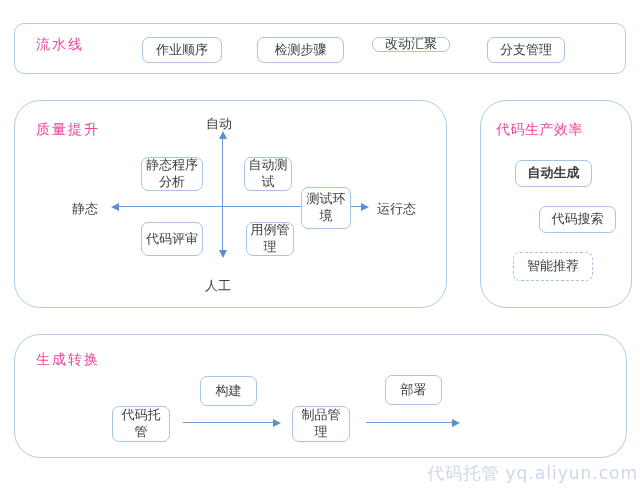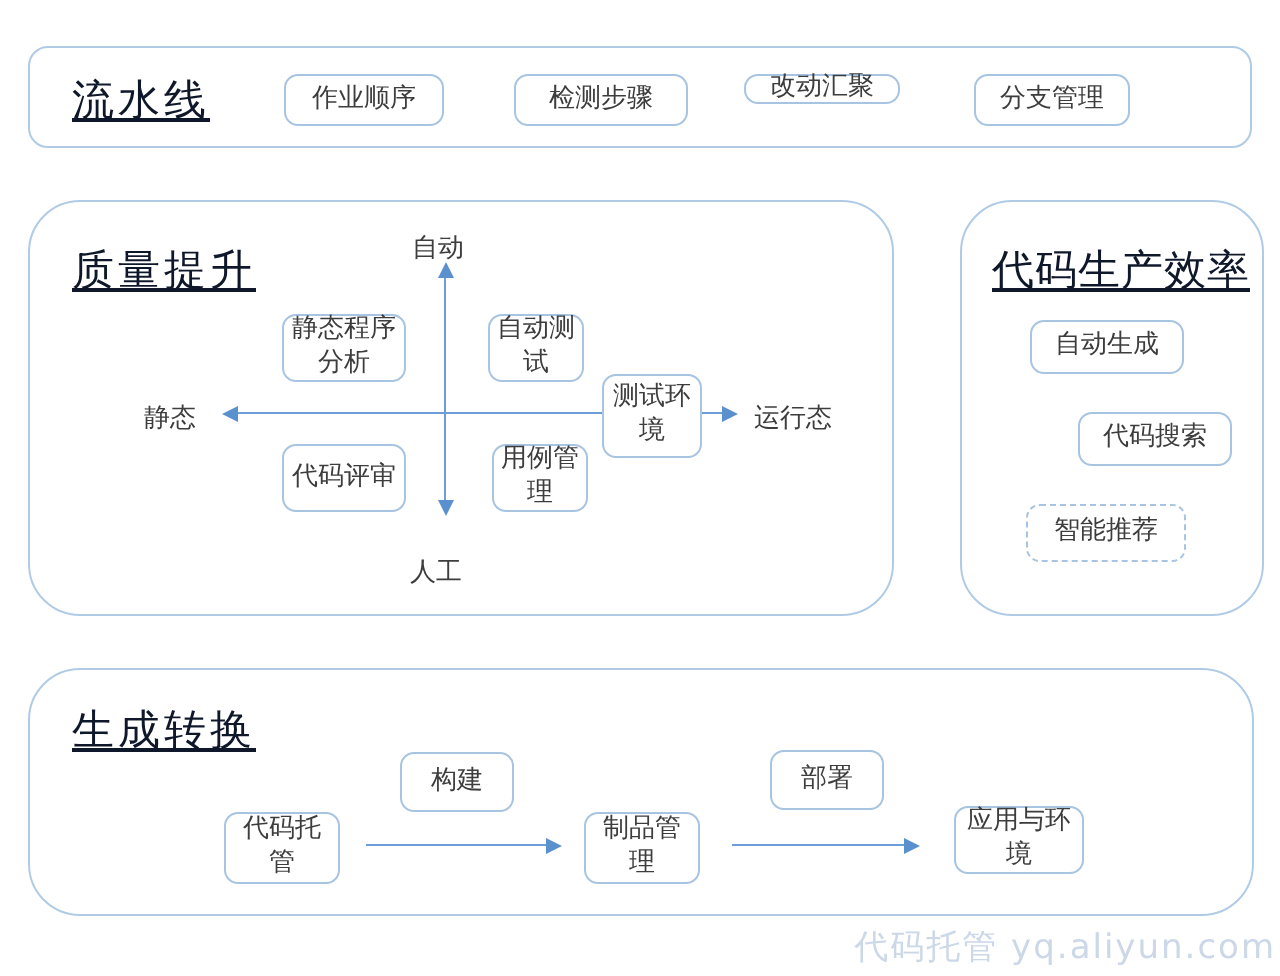--- a/index.html
+++ b/index.html
@@ -5,23 +5,22 @@
   html,body { margin:0; padding:0; background:#ffffff; }
   .canvas {
     position:relative; width:640px; height:488px; background:#ffffff;
     font-family:"DejaVu Sans","Liberation Sans",sans-serif; overflow:hidden;
   }
   .container {
     position:absolute; background:#ffffff;
     border:1px solid #b0cbe6;
   }
   .sec-title {
-    position:absolute; font-size:21px; letter-spacing:2px; color:#0f172a;
+    position:absolute; font-size:14px; letter-spacing:2px; color:#ec4899;
     white-space:nowrap;
-    text-decoration:underline;
   }
   .box {
     position:absolute; border:1px solid #a7c4e2; border-radius:7px;
     background:#ffffff; color:#3d3d3d; font-size:13px; line-height:1.28;
     display:flex; align-items:center; justify-content:center; text-align:center;
     box-sizing:border-box; padding:1px 3px;
   }
   .box.dashed { border-style:dashed; }
   .axis-label {
     position:absolute; font-size:13px; color:#3d3d3d; white-space:nowrap;
@@ -66,33 +65,32 @@
   <div class="axis-label" style="left:377px; top:200px;">运行态</div>
 
   <div class="box" style="left:141px; top:157px; width:62px; height:34px;">静态程序分析</div>
   <div class="box" style="left:244px; top:157px; width:48px; height:34px;">自动测试</div>
   <div class="box" style="left:301px; top:187px; width:50px; height:42px; z-index:2;">测试环境</div>
   <div class="box" style="left:141px; top:222px; width:62px; height:34px;">代码评审</div>
   <div class="box" style="left:246px; top:222px; width:48px; height:34px;">用例管理</div>
 
   <div class="container" style="left:480px; top:100px; width:150px; height:206px; border-radius:26px;"></div>
   <div class="sec-title" style="left:496px; top:121px; letter-spacing:0.5px;">代码生产效率</div>
-  <div class="box" style="left:515px; top:160px; width:77px; height:27px;">自动生成</div>
+  <div class="box" style="left:515px; top:160px; width:77px; height:27px;font-weight:bold;">自动生成</div>
   <div class="box" style="left:515px; top:206px; width:77px; height:27px;margin-left:24px;">代码搜索</div>
   <div class="box dashed" style="left:513px; top:252px; width:80px; height:29px;">智能推荐</div>
 
   <div class="container" style="left:14px; top:334px; width:611px; height:122px; border-radius:26px;"></div>
   <div class="sec-title" style="left:36px; top:351px;">生成转换</div>
 
   <div class="box" style="left:200px; top:376px; width:57px; height:30px;">构建</div>
   <div class="box" style="left:385px; top:375px; width:57px; height:30px;">部署</div>
 
   <div class="box" style="left:112px; top:406px; width:58px; height:36px;">代码托管</div>
   <div class="box" style="left:292px; top:406px; width:58px; height:36px;">制品管理</div>
-  <div class="box" style="left:477px; top:403px; width:65px; height:34px;">应用与环境</div>
 
   <div class="line-h" style="left:183px; top:422px; width:90px;"></div>
   <div class="ah r" style="left:273px; top:419px;"></div>
   <div class="line-h" style="left:366px; top:422px; width:86px;"></div>
   <div class="ah r" style="left:452px; top:419px;"></div>
 
   <div class="watermark">代码托管 yq.aliyun.com</div>
 
 </div>
 

